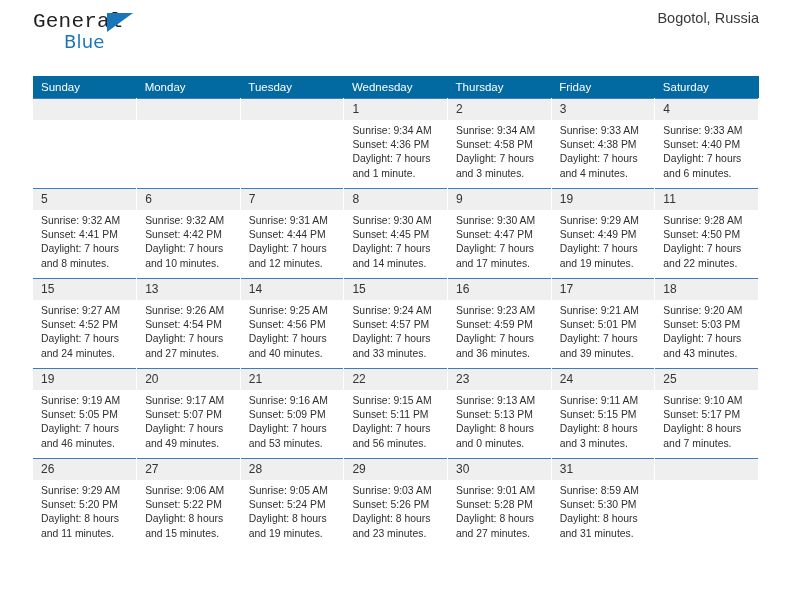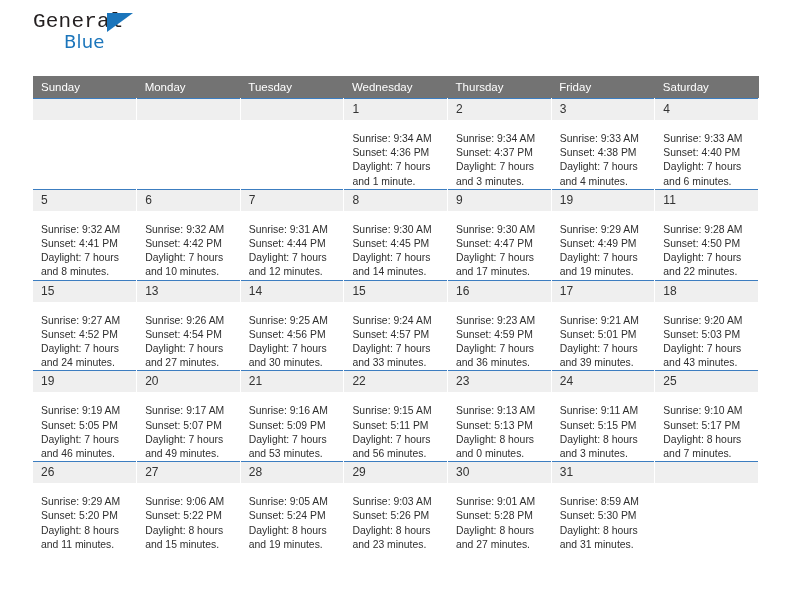--- a/index.html
+++ b/index.html
@@ -82,21 +82,21 @@
     margin-top: 1px;
   }
 
   
   .calendar {
     width: 726px;
     border-collapse: collapse;
     table-layout: fixed;
   }
   .calendar th {
-    background: #737373;
+    background: #0369a1;
     color: #ffffff;
     font-size: 11.5px;
     font-weight: normal;
     text-align: left;
     padding: 5px 0 5px 8px;
     height: 11px;
     border: none;
   }
   .calendar td {
     vertical-align: top;
@@ -112,21 +112,21 @@
     font-size: 12px;
     color: #333333;
     padding: 4px 0 4px 8px;
     line-height: 13px;
     height: 13px;
   }
   td.empty .daynum {
     color: transparent;
   }
   .details {
-    padding: 12px 6px 0 8px;
+    padding: 4px 6px 0 8px;
     font-size: 10.4px;
     line-height: 14.2px;
     color: #2f2f2f;
   }
   .details div {
     white-space: nowrap;
   }
 </style>
 </head>
 <body>
@@ -135,20 +135,21 @@
 
   <div class="top-bar">
 
     <div class="logo">
       <span class="logo-general">General</span>
       <span class="logo-triangle"></span>
       <span class="logo-blue">Blue</span>
     </div>
 
     <div class="title-block">
+      <div class="location">Bogotol, Russia</div>
     </div>
 
   </div>
 
   <table class="calendar">
     <thead>
       <tr>
         <th>Sunday</th>
         <th>Monday</th>
         <th>Tuesday</th>
@@ -175,21 +176,21 @@
               <div>Sunrise: 9:34 AM</div>
               <div>Sunset: 4:36 PM</div>
               <div>Daylight: 7 hours</div>
               <div>and 1 minute.</div>
             </div>
           </td>
           <td class="">
             <div class="daynum">2</div>
             <div class="details">
               <div>Sunrise: 9:34 AM</div>
-              <div>Sunset: 4:37 PM</div>
+              <div>Sunset: 4:58 PM</div>
               <div>Daylight: 7 hours</div>
               <div>and 3 minutes.</div>
             </div>
           </td>
           <td class="">
             <div class="daynum">3</div>
             <div class="details">
               <div>Sunrise: 9:33 AM</div>
               <div>Sunset: 4:38 PM</div>
               <div>Daylight: 7 hours</div>
@@ -289,21 +290,21 @@
               <div>Daylight: 7 hours</div>
               <div>and 27 minutes.</div>
             </div>
           </td>
           <td class="">
             <div class="daynum">14</div>
             <div class="details">
               <div>Sunrise: 9:25 AM</div>
               <div>Sunset: 4:56 PM</div>
               <div>Daylight: 7 hours</div>
-              <div>and 30 minutes.</div>
+              <div>and 40 minutes.</div>
             </div>
           </td>
           <td class="">
             <div class="daynum">15</div>
             <div class="details">
               <div>Sunrise: 9:24 AM</div>
               <div>Sunset: 4:57 PM</div>
               <div>Daylight: 7 hours</div>
               <div>and 33 minutes.</div>
             </div>

